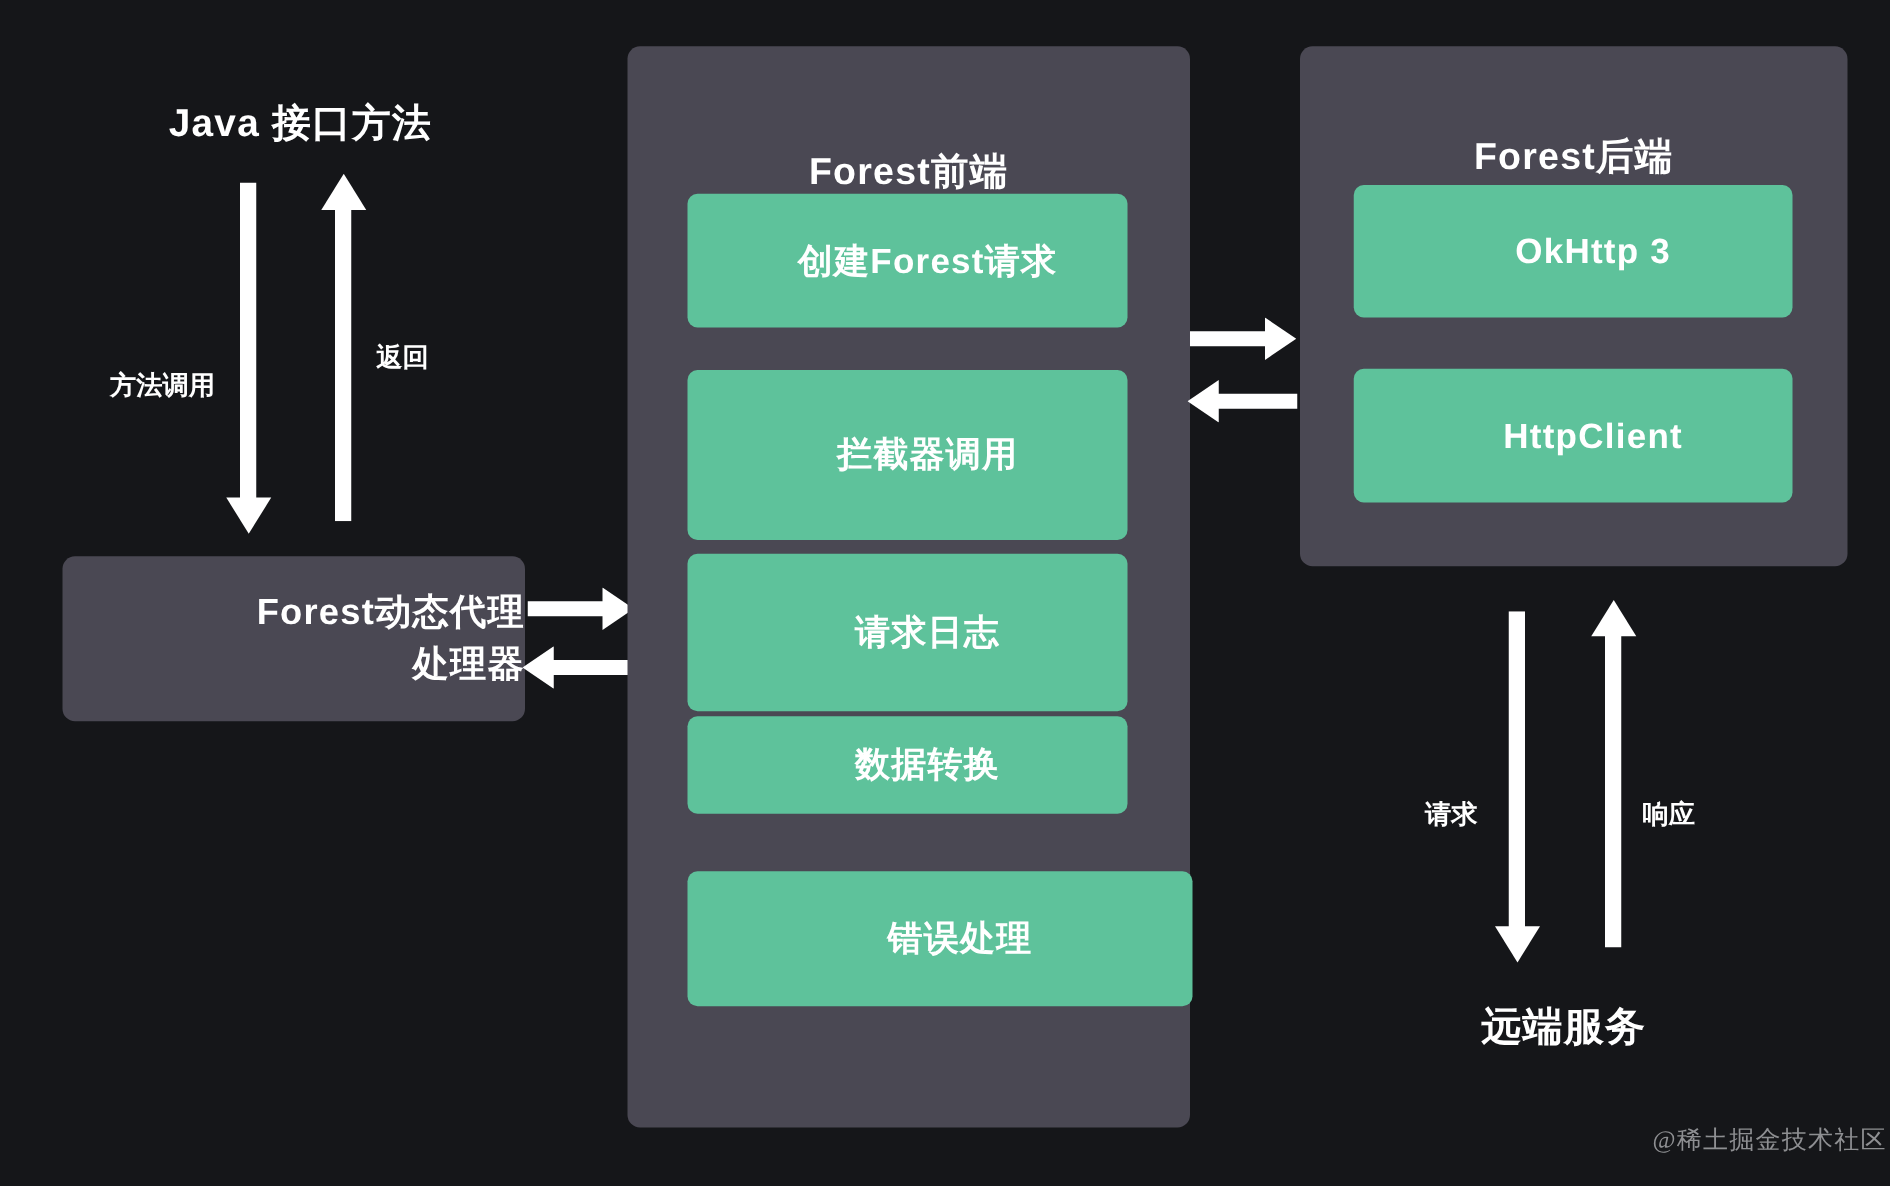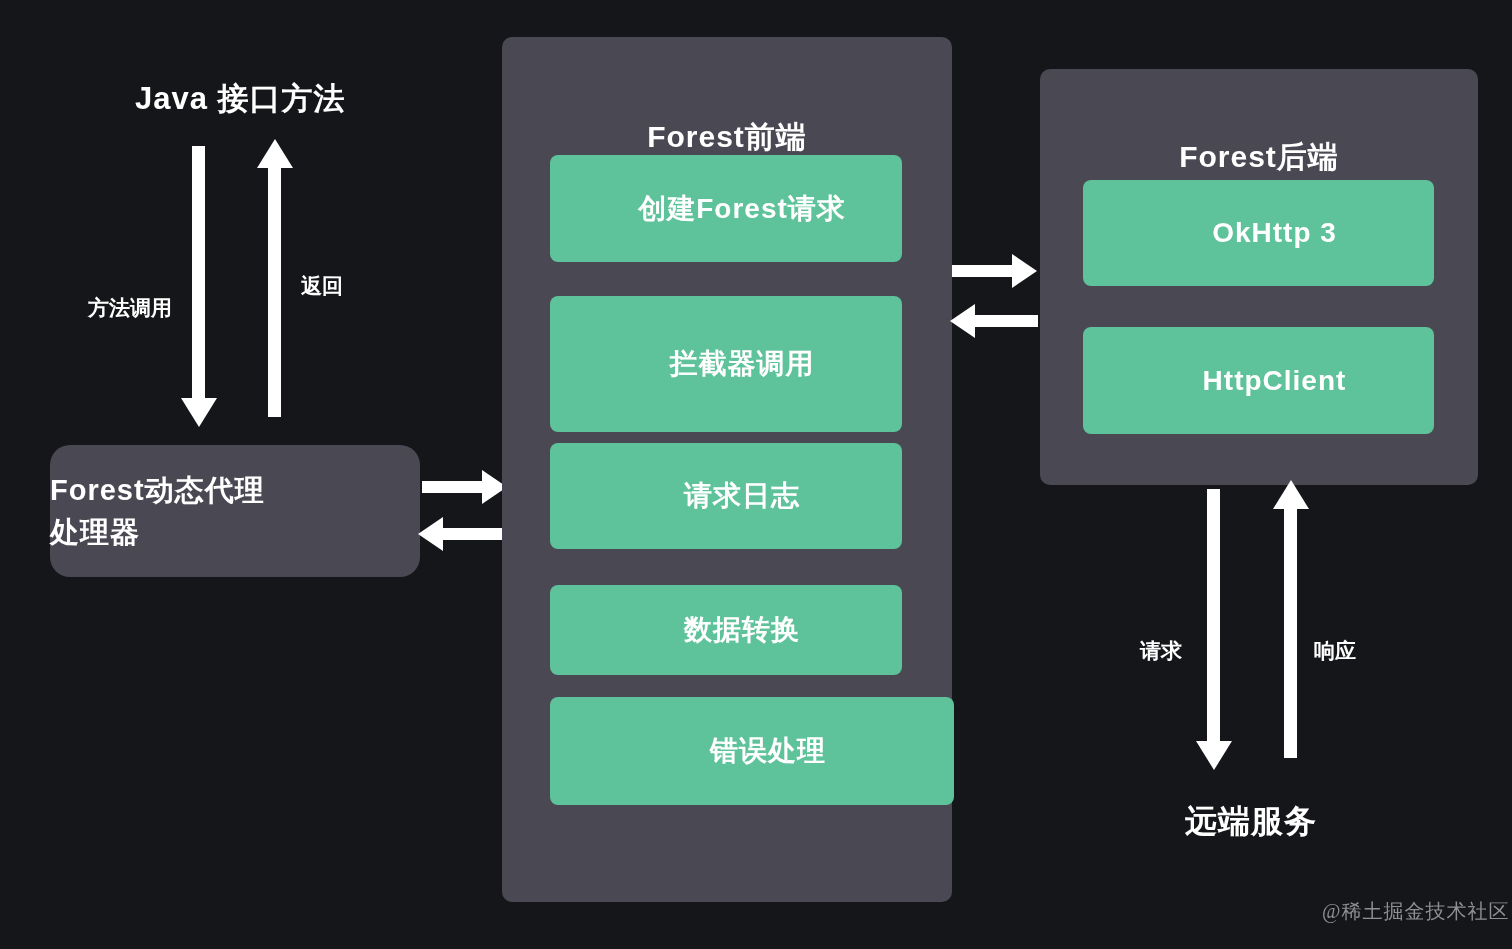--- a/index.html
+++ b/index.html
@@ -45,28 +45,27 @@
     font-size: 28px;
     font-weight: bold;
     letter-spacing: 1px;
     color: #ffffff;
     white-space: nowrap;
     padding-left: 32px;
   }
   .proxy-box {
     display: flex;
     flex-direction: column;
-    align-items: flex-start;
+    align-items: flex-end;
     justify-content: center;
     text-align: center;
     font-size: 29px;
     font-weight: bold;
     line-height: 1.45;
     letter-spacing: 1px;
-    border-radius: 20px;
   }
   .watermark {
     font-size: 20px;
     color: #8e8f92;
     letter-spacing: 1px;
     white-space: nowrap;
     font-family: Liberation Serif, serif;
   }
   svg { display: block; }
 </style>
@@ -100,35 +99,35 @@
 </svg>
 <svg class="abs" style="left:418px; top:517px;" width="90" height="34" viewBox="0 0 90 34">
   <polygon points="25,0 0,17 25,34" fill="#ffffff"></polygon>
   <rect x="23" y="11" width="67" height="12" fill="#ffffff"></rect>
 </svg>
 
 <div class="abs panel" style="left:502px; top:37px; width:450px; height:865px;">
   <div class="panel-title" style="top:80px;">Forest前端</div>
   <div class="green-box" style="left:48px; top:118px; width:352px; height:107px;">创建Forest请求</div>
   <div class="green-box" style="left:48px; top:259px; width:352px; height:136px;">拦截器调用</div>
-  <div class="green-box" style="left:48px; top:406px; width:352px; height:106px;">请求日志</div>
-  <div class="green-box" style="left:48px; top:548px; width:352px; height:90px;">数据转换</div>
+  <div class="green-box" style="left:48px; top:406px; width:352px; height:126px;">请求日志</div>
+  <div class="green-box" style="left:48px; top:536px; width:352px; height:78px;">数据转换</div>
   <div class="green-box" style="left:48px; top:660px; width:404px; height:108px;">错误处理</div>
 </div>
 
 <svg class="abs" style="left:952px; top:254px;" width="85" height="34" viewBox="0 0 85 34">
   <rect x="0" y="11" width="62" height="12" fill="#ffffff"></rect>
   <polygon points="60,0 85,17 60,34" fill="#ffffff"></polygon>
 </svg>
 <svg class="abs" style="left:950px; top:304px;" width="88" height="34" viewBox="0 0 88 34">
   <polygon points="25,0 0,17 25,34" fill="#ffffff"></polygon>
   <rect x="23" y="11" width="65" height="12" fill="#ffffff"></rect>
 </svg>
 
-<div class="abs panel" style="left:1040px; top:37px; width:438px; height:416px;margin-top:32px;">
+<div class="abs panel" style="left:1040px; top:37px; width:438px; height:416px;">
   <div class="panel-title" style="top:68px;">Forest后端</div>
   <div class="green-box" style="left:43px; top:111px; width:351px; height:106px;">OkHttp 3</div>
   <div class="green-box" style="left:43px; top:258px; width:351px; height:107px;">HttpClient</div>
 </div>
 
 <svg class="abs" style="left:1194px; top:489px;" width="40" height="282" viewBox="0 0 40 282">
   <rect x="13" y="0" width="13" height="256" fill="#ffffff"></rect>
   <polygon points="2,252 38,252 20,281" fill="#ffffff"></polygon>
 </svg>
 <svg class="abs" style="left:1271px; top:480px;" width="40" height="278" viewBox="0 0 40 278">

